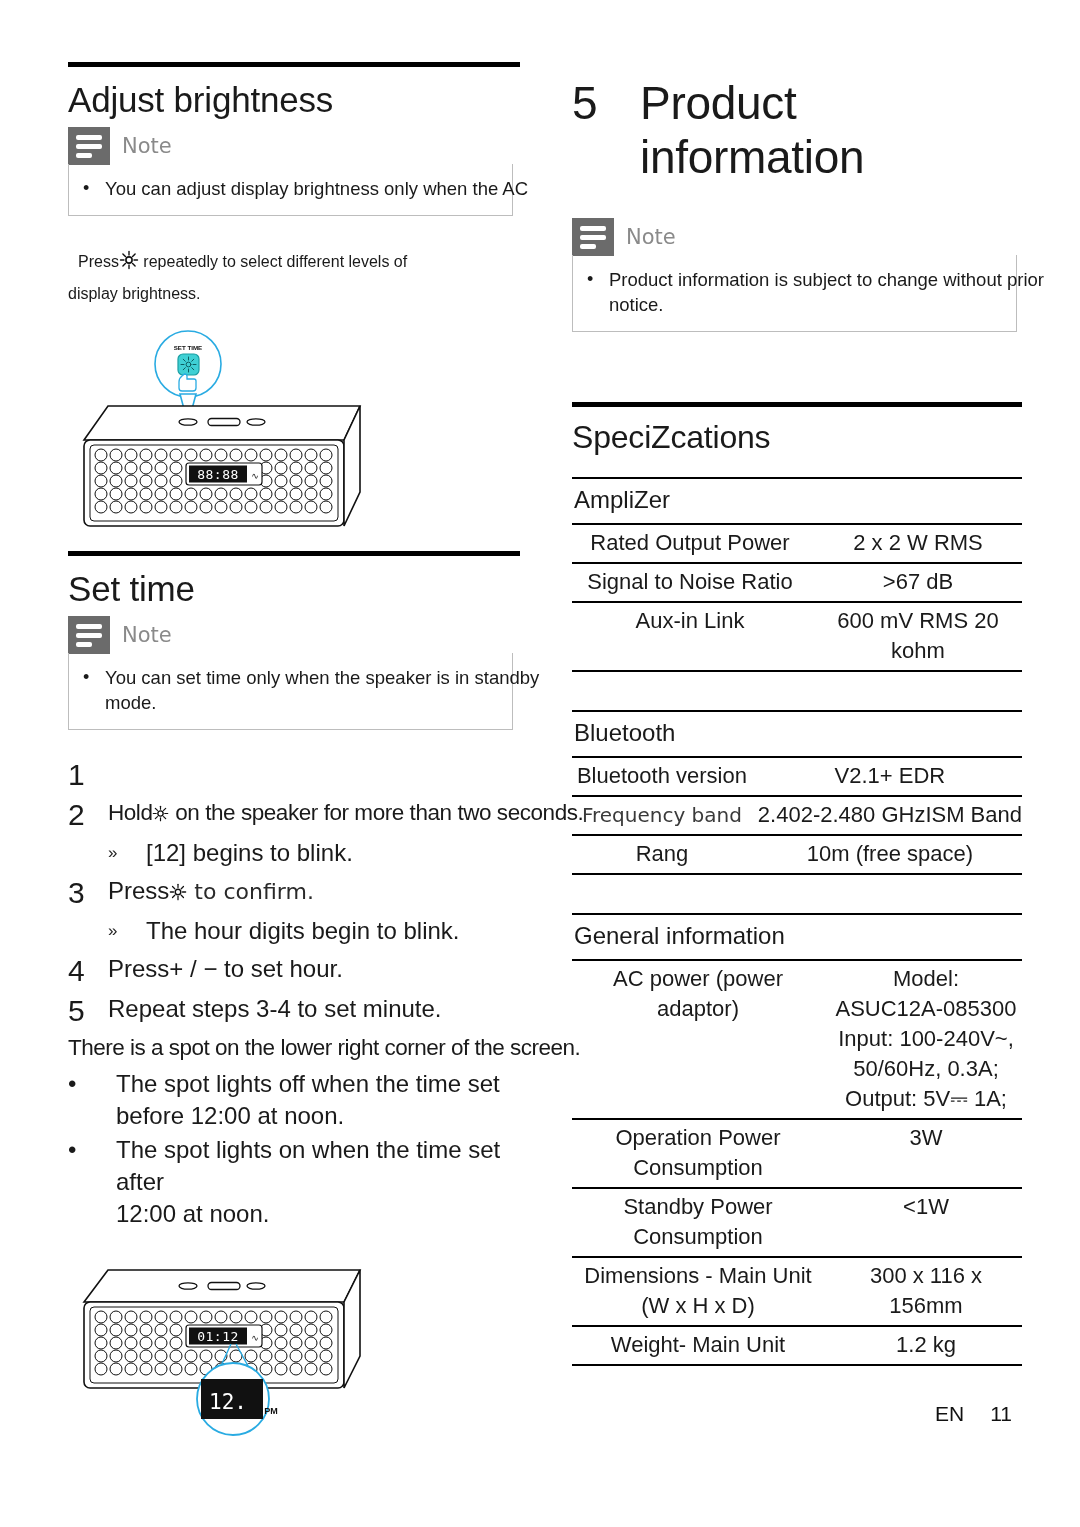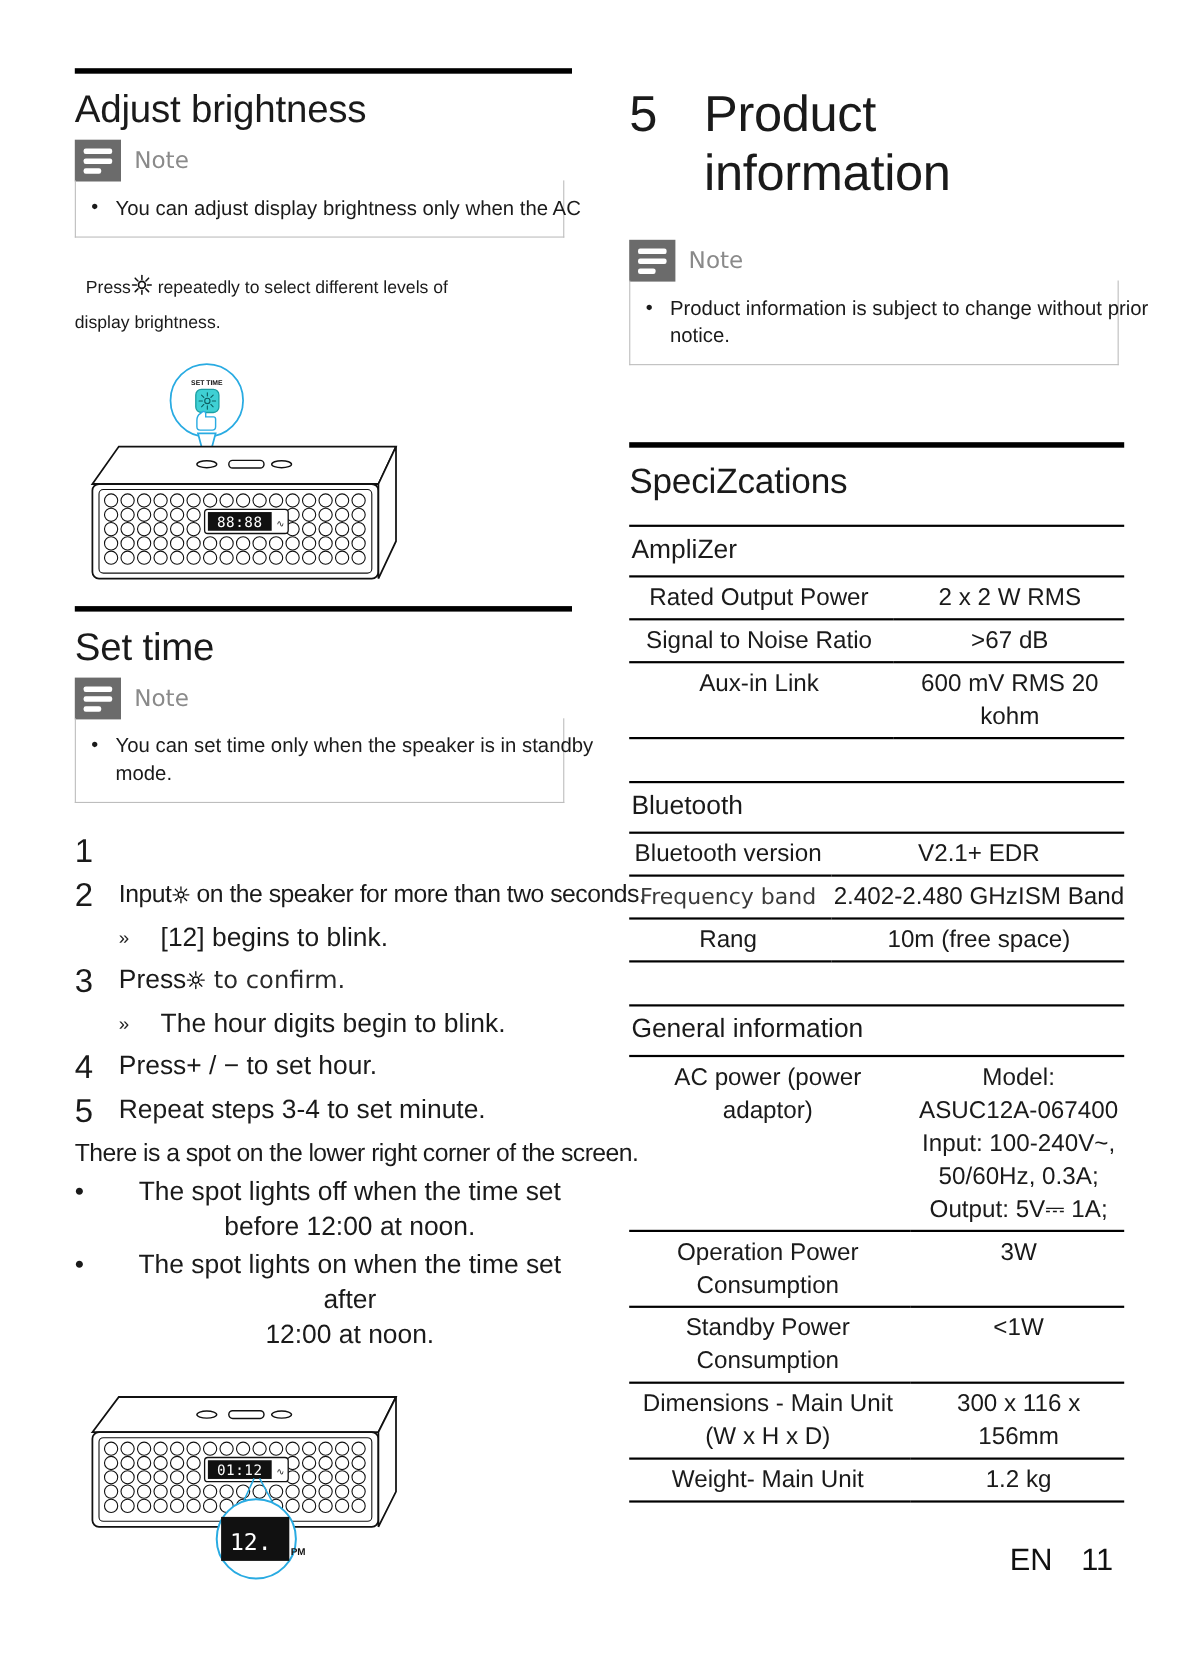--- a/index.html
+++ b/index.html
@@ -72,40 +72,40 @@
   }
   .step .c{flex:1;font-size:24px;line-height:34px;}
   .step .c.tight{font-size:22.5px;letter-spacing:-.45px;white-space:nowrap;}
   .sub{display:flex;margin:0 0 4px 40px;}
   .sub .g{width:38px;flex:none;font-size:17px;line-height:34px;color:#222;}
   .sub .t{flex:1;font-size:24px;line-height:34px;}
   .plain-line{font-size:22.5px;line-height:32px;letter-spacing:-.5px;margin-top:2px;white-space:nowrap;}
   .blist{margin-top:4px;}
   .bitem{display:flex;font-size:24px;line-height:32px;margin-bottom:2px;}
   .bitem .d{width:48px;flex:none;}
-  .bitem .t{flex:1;text-align:center;}
+  .bitem .t{flex:1;}
 
   
   .spec-block{margin-top:26px;}
   .spec-rule{height:2px;background:#000;width:100%;}
   table.spec{width:100%;border-collapse:collapse;text-align:center;}
   table.spec td{
     font-size:22px;line-height:30px;vertical-align:top;
     padding:3px 0 4px 2px;
     border-bottom:2px solid #000;
   }
   table.spec td.k{width:232px;padding-right:6px;}
   table.spec tr:last-child td{border-bottom:2px solid #000;}
   table.spec td.k.light{font-family:"DejaVu Sans",sans-serif;color:#3a3a3a;font-size:20px;}
   table.spec td.v.wide{white-space:nowrap;}
 
   
   .footer{
     position:absolute;left:0;top:1402px;width:1012px;text-align:right;
-    font-size:28px;color:#111;
+    font-size:21px;color:#111;
   }
   .footer .en{margin-right:26px;}
 
   
   .fig{margin-top:14px;}
   svg{display:block;}
 </style>
 </head>
 <body>
 
@@ -297,21 +297,21 @@
       </div>
 
       <div class="steps">
 
         <div class="step">
           <div class="n">1</div>
         </div>
 
         <div class="step">
           <div class="n">2</div>
-          <div class="c tight"><span>Input</span><svg width="17" height="17" viewBox="0 0 20 20" style="display:inline-block;vertical-align:-2px">
+          <div class="c tight"><span>Hold</span><svg width="17" height="17" viewBox="0 0 20 20" style="display:inline-block;vertical-align:-2px">
                 <g stroke="#111" stroke-width="1.4" stroke-linecap="round">
                   <line x1="10" y1="1.5" x2="10" y2="5"></line>
                   <line x1="10" y1="15" x2="10" y2="18.5"></line>
                   <line x1="1.5" y1="10" x2="5" y2="10"></line>
                   <line x1="15" y1="10" x2="18.5" y2="10"></line>
                   <line x1="3.9" y1="3.9" x2="6.4" y2="6.4"></line>
                   <line x1="13.6" y1="13.6" x2="16.1" y2="16.1"></line>
                   <line x1="16.1" y1="3.9" x2="13.6" y2="6.4"></line>
                   <line x1="6.4" y1="13.6" x2="3.9" y2="16.1"></line>
                 </g>
@@ -565,21 +565,21 @@
       <div class="spec-rule"></div>
       <table class="spec">
         <tbody>
             <tr>
           <td class="k">
             <span>AC power (power</span><br>
             <span>adaptor)</span>
           </td>
           <td class="v">
             <span>Model:</span><br>
-            <span>ASUC12A-067400</span><br>
+            <span>ASUC12A-085300</span><br>
             <span>Input: 100-240V~,</span><br>
             <span>50/60Hz, 0.3A;</span><br>
             <span>Output: 5V⎓ 1A;</span>
           </td>
         </tr>
         <tr>
           <td class="k">
             <span>Operation Power</span><br>
             <span>Consumption</span>
           </td>

